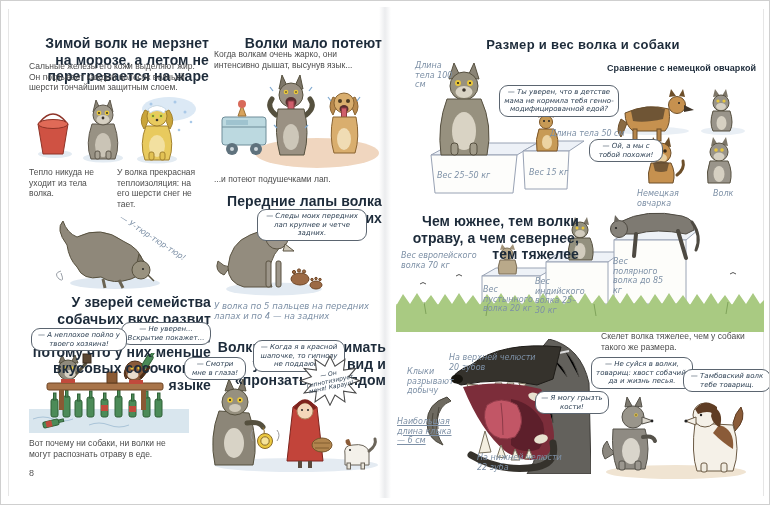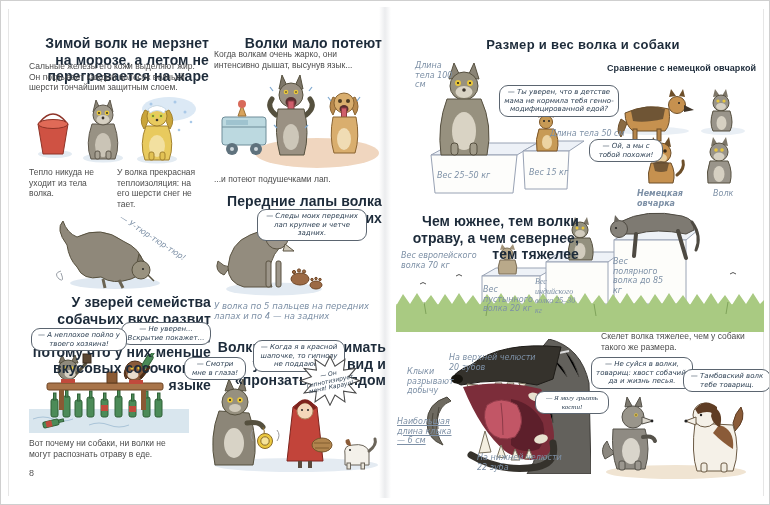--- a/index.html
+++ b/index.html
@@ -395,21 +395,21 @@
       <circle cx="14" cy="17" r="9" fill="#99948a" stroke="#565040"></circle>
       <ellipse cx="14" cy="21.5" rx="5.5" ry="4" fill="#d6d0c2"></ellipse>
       <circle cx="11" cy="15" r="1.8" fill="#e8c63d"></circle>
         <circle cx="17" cy="15" r="1.8" fill="#e8c63d"></circle>
       <path d="M5,26 Q1,37 3,48 L25,48 Q28,37 23,26 Z" fill="#99948a" stroke="#565040"></path>
       <ellipse cx="14" cy="39" rx="5.5" ry="8" fill="#d6d0c2"></ellipse>
     </g>
   </svg>
 
   <div class="bub" style="left:588px;top:138px;width:64px;">— Ой, а мы с тобой похожи!</div>
-  <div class="hw ctr" style="left:636px;top:188px;width:68px;font-weight:bold;">Немецкая овчарка</div>
+  <div class="hw ctr" style="left:636px;top:188px;width:68px;">Немецкая овчарка</div>
   <div class="hw ctr" style="left:712px;top:188px;width:42px;">Волк</div>
 
   <div class="h" style="left:400px;top:212px;width:178px;">Чем южнее, тем волки отраву, а чем севернее, тем тяжелее</div>
 
   <svg class="svgart" style="left:395px;top:203px;" width="368" height="130" viewBox="0 0 368 130">
     <rect x="0" y="100" width="368" height="28" fill="#cfe0ad"></rect>
     <path d="M86,72 L100,64 L158,64 L144,72 Z" fill="#eef2f7" stroke="#9aa4b5"></path>
     <rect x="86" y="72" width="58" height="28" fill="#fdfdfa" stroke="#9aa4b5"></rect>
     <path d="M150,58 L164,48 L226,48 L212,58 Z" fill="#eef2f7" stroke="#9aa4b5"></path>
     <rect x="150" y="58" width="62" height="42" fill="#fdfdfa" stroke="#9aa4b5"></rect>
@@ -451,21 +451,21 @@
       </g>
     <g stroke="#555" fill="none" stroke-width="1">
         <path d="M24,80 q3,-3 6,0"></path>
         <path d="M60,72 q3,-3 6,0"></path>
         <path d="M334,70 q3,-3 6,0"></path>
       </g>
   </svg>
 
   <div class="hw" style="left:400px;top:250px;width:80px;">Вес европейского волка 70 кг</div>
   <div class="hw" style="left:482px;top:284px;width:62px;">Вес пустынного волка 20 кг</div>
-  <div class="hw" style="left:534px;top:276px;width:48px;font-family:Liberation Serif, serif;">Вес индийского волка 25–30 кг</div>
+  <div class="hw" style="left:534px;top:276px;width:48px;">Вес индийского волка 25–30 кг</div>
   <div class="hw" style="left:612px;top:256px;width:60px;">Вес полярного волка до 85 кг</div>
 
   <div class="hw" style="left:448px;top:330px;width:92px;margin-top:22px;">На верхней челюсти 20 зубов</div>
 
   <svg class="svgart" style="left:440px;top:338px;" width="150" height="135" viewBox="0 0 150 135">
     <path d="M108,0 Q140,8 148,44 L150,135 L86,135 Q102,112 94,86 Q88,60 78,44 Q92,18 108,0 Z" fill="#63615c" stroke="#3c3a36"></path>
     <g stroke="#4a4843" stroke-width="1">
         <path d="M112,20 q10,6 14,18"></path>
         <path d="M124,12 q10,10 14,26"></path>
         <path d="M104,60 q8,10 8,24"></path>
@@ -498,21 +498,21 @@
   <div class="hw" style="left:406px;top:366px;width:48px;">Клыки разрывают добычу</div>
 
   <svg class="svgart" style="left:416px;top:392px;" width="45" height="55" viewBox="0 0 45 55">
     <path d="M30,4 Q10,10 10,30 Q10,46 26,52 Q18,40 20,28 Q22,12 34,8 Z" fill="#6e6a60" stroke="#4a463c"></path>
     <path d="M16,20 q-2,8 0,16" stroke="#4a463c" fill="none"></path>
     <path d="M22,14 q-3,10 -1,22" stroke="#4a463c" fill="none"></path>
   </svg>
 
   <div class="hw" style="left:396px;top:416px;width:64px;text-decoration:underline;">Наибольшая длина клыка — 6 см</div>
   <div class="hw" style="left:476px;top:452px;width:88px;">На нижней челюсти 22 зуба</div>
-  <div class="bub" style="left:534px;top:390px;width:64px;font-family:Liberation Serif, serif;">— Я могу грызть кости!</div>
+  <div class="bub" style="left:534px;top:390px;width:64px;">— Я могу грызть кости!</div>
 
   <div class="b" style="left:600px;top:330px;width:162px;">Скелет волка тяжелее, чем у собаки такого же размера.</div>
   <div class="bub" style="left:590px;top:356px;width:92px;">— Не суйся в волки, товарищ: хвост собачий, да и жизнь песья.</div>
   <div class="bub" style="left:682px;top:368px;width:78px;">— Тамбовский волк тебе товарищ.</div>
 
   <svg class="svgart" style="left:600px;top:388px;" width="150" height="92" viewBox="0 0 150 92">
     <ellipse cx="75" cy="83" rx="70" ry="7" fill="#f0e4d2"></ellipse>
     <g>
       <path d="M4,70 Q-2,60 6,52 Q8,60 14,64 Z" fill="#8c8880" stroke="#55524a"></path>
       <path d="M12,40 Q10,64 16,80 L44,80 Q50,60 44,40 Z" fill="#8f8b83" stroke="#55524a"></path>

